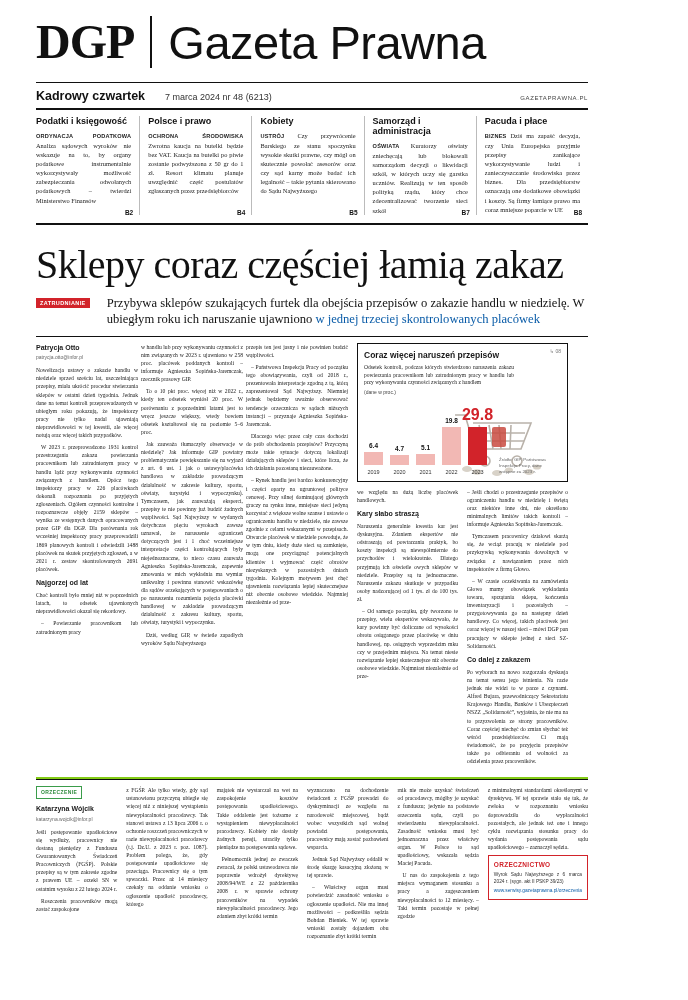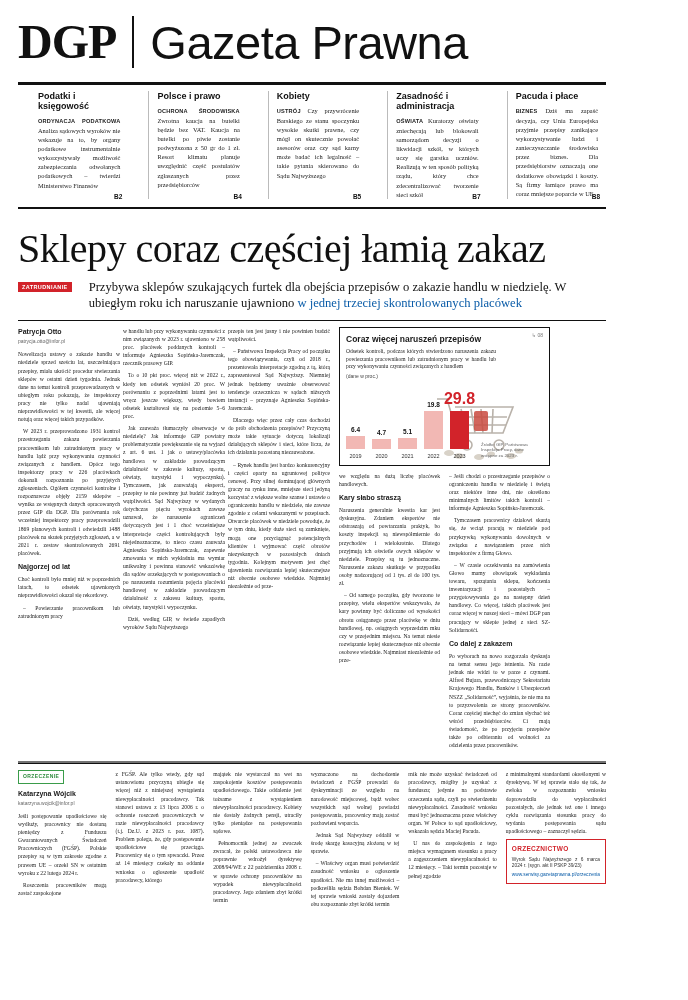--- a/index.html
+++ b/index.html
@@ -11,21 +11,21 @@
     width: 688px;
     height: 1000px;
     font-family: "Liberation Serif", serif;
     color: #111;
     overflow: hidden;
     position: relative;
   }
   .page {
     width: 624px;
     height: 1000px;
-    padding: 0 18px;
+    padding: 0 36px;
     box-sizing: border-box;
     position: relative;
   }
 
   
   .masthead {
     display: flex;
     align-items: center;
     padding-top: 16px;
     padding-bottom: 4px;
@@ -86,21 +86,20 @@
   .teasers {
     display: flex;
     border-bottom: 2px solid #111;
     padding: 6px 0 8px 0;
   }
   .teaser {
     flex: 1;
     padding: 0 8px;
     border-left: 1px solid #bbb;
     position: relative;
-    margin-left: 20px;
   }
   .teaser:first-child {
     border-left: none;
     padding-left: 0;
   }
   .teaser .t-title {
     font-family: "Liberation Sans", sans-serif;
     font-weight: bold;
     font-size: 9px;
     margin-bottom: 5px;
@@ -164,21 +163,21 @@
   }
   .rule-thin {
     border-top: 1px solid #111;
     margin-bottom: 6px;
   }
 
   
   .article {
     display: flex;
     gap: 3px;
-    border-bottom: 2px solid #737373;
+    border-bottom: 2px solid #84cc16;
     padding-bottom: 8px;
   }
   .col {
     width: 102px;
     font-family: "Liberation Serif", serif;
     font-size: 5.6px;
     line-height: 1.45;
     text-align: justify;
     color: #1a1a1a;
   }
@@ -364,40 +363,45 @@
 <body>
 
 <div class="page">
 
   <div class="masthead">
     <div class="dgp">DGP</div>
     <div class="mast-sep"></div>
     <div class="gazeta">Gazeta Prawna</div>
   </div>
   <div class="mast-rule"></div>
+  <div class="mast-sub">
+    <span class="section">Kadrowy czwartek</span>
+    <span class="date">7 marca 2024 nr 48 (6213)</span>
+    <span class="site">GAZETAPRAWNA.PL</span>
+  </div>
   <div class="mast-rule2"></div>
 
   <div class="teasers">
     <div class="teaser">
       <div class="t-title">Podatki i księgowość</div>
       <div class="t-body"><span class="t-lead">ORDYNACJA PODATKOWA</span> <span>Analiza sądowych wyroków nie wskazuje na to, by organy podatkowe instrumentalnie wykorzystywały możliwość zabezpieczania odwołanych podatkowych – twierdzi Ministerstwo Finansów</span></div>
       <div class="t-page">B2</div>
     </div>
     <div class="teaser">
       <div class="t-title">Polsce i prawo</div>
       <div class="t-body"><span class="t-lead">OCHRONA ŚRODOWISKA</span> <span>Zwrotna kaucja na butelki będzie bez VAT. Kaucja na butelki po piwie zostanie podwyższona z 50 gr do 1 zł. Resort klimatu planuje uwzględnić część postulatów zgłaszanych przez przedsiębiorców</span></div>
       <div class="t-page">B4</div>
     </div>
     <div class="teaser">
       <div class="t-title">Kobiety</div>
       <div class="t-body"><span class="t-lead">USTRÓJ</span> <span>Czy przywrócenie Barskiego ze stanu spoczynku wysokie skutki prawne, czy mógł on skutecznie powołać asesorów oraz czy sąd karny może badać ich legalność – takie pytania skierowano do Sądu Najwyższego</span></div>
       <div class="t-page">B5</div>
     </div>
     <div class="teaser">
-      <div class="t-title">Zasadność i administracja</div>
+      <div class="t-title">Samorząd i administracja</div>
       <div class="t-body"><span class="t-lead">OŚWIATA</span> <span>Kuratorzy oświaty zniechęcają lub blokowali samorządom decyzji o likwidacji szkół, w których uczy się garstka uczniów. Realizują w ten sposób polityką rządu, który chce zdecentralizować tworzenie sieci szkół</span></div>
       <div class="t-page">B7</div>
     </div>
     <div class="teaser">
       <div class="t-title">Pacuda i płace</div>
       <div class="t-body"><span class="t-lead">BIZNES</span> <span>Dziś ma zapaść decyzja, czy Unia Europejska przyjmie przepisy zanikające wykorzystywanie ludzi i zanieczyszczanie środowiska przez biznes. Dla przedsiębiorstw oznaczają one dodatkowe obowiązki i koszty. Są firmy łamiące prawo ma coraz mniejsze poparcie w UE</span></div>
       <div class="t-page">B8</div>
     </div>
   </div>
 

